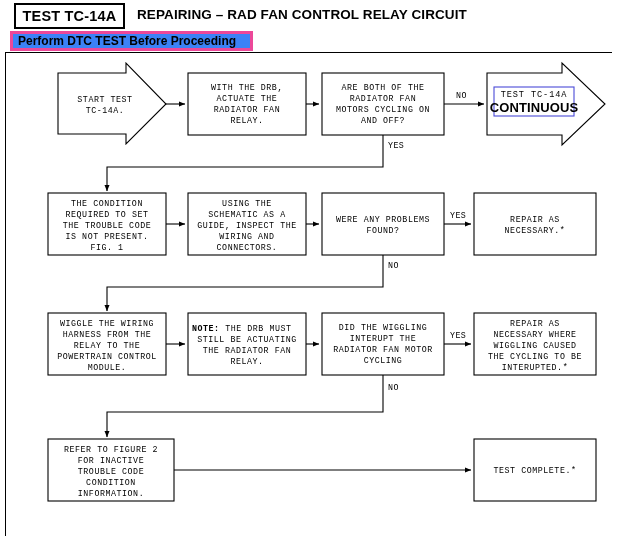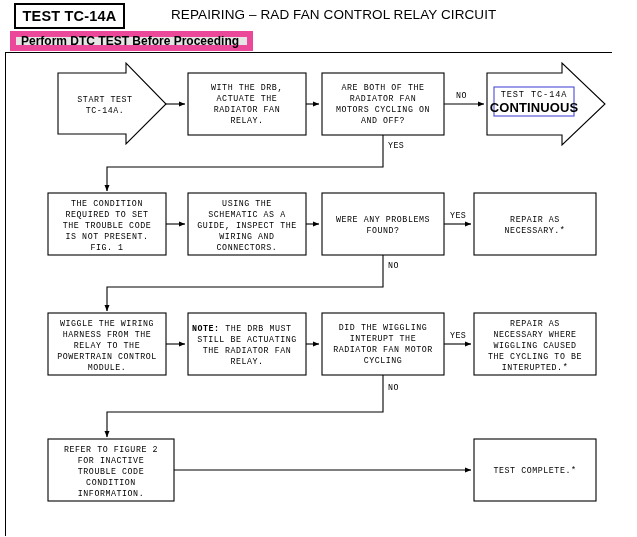--- a/index.html
+++ b/index.html
@@ -40,34 +40,33 @@
     font-weight: bold;
     font-size: 14.5px;
     letter-spacing: .2px;
     color: #000;
     white-space: nowrap;
   }
   #header-title {
     position: absolute;
     left: 137px; top: 7px;
     font-family: "Liberation Sans", sans-serif;
-    font-weight: normal;
+    font-weight: bold;
     font-size: 13.5px;
     letter-spacing: .1px;
     color: #000;
     white-space: nowrap;
-    margin-left: 34px;
   }
 
   #dtc-note-box {
     position: absolute;
     left: 10px; top: 31px;
     width: 243px; height: 20px;
-    border: 6px solid #ec4899;
-    background: #e5e5e5;
+    border: 3px solid #ec4899;
+    background: #3b82f6;
     box-sizing: border-box;
     display: flex;
     align-items: center;
   }
   #dtc-note-label {
     padding-left: 5px;
     font-family: "Liberation Sans", sans-serif;
     font-weight: bold;
     font-size: 12px;
     color: #000;

